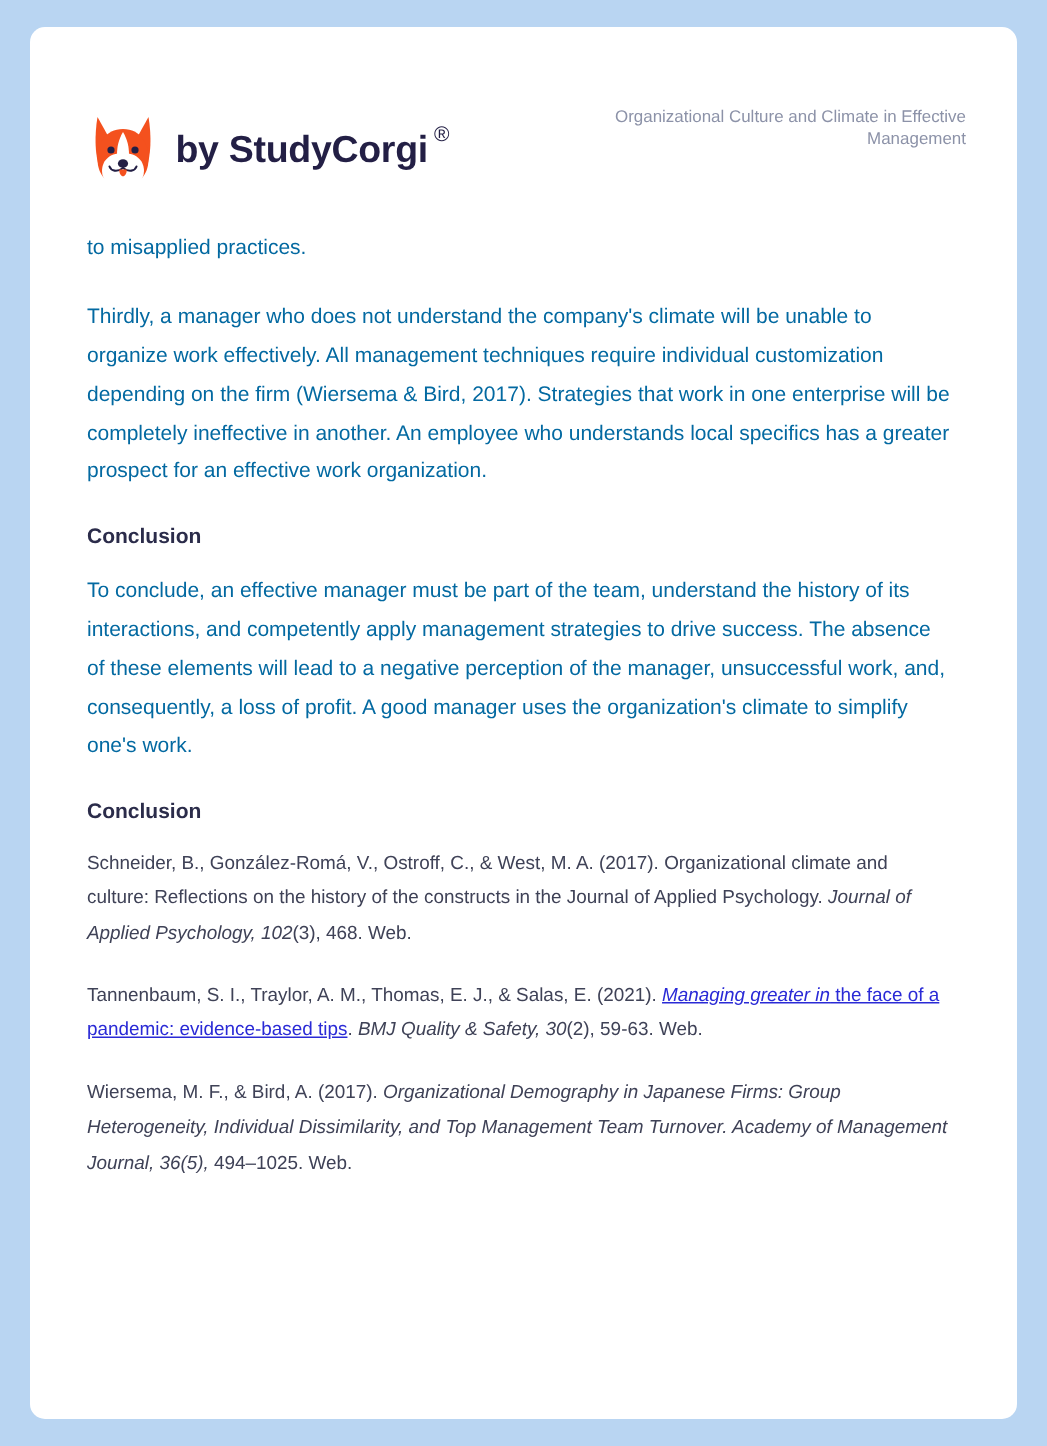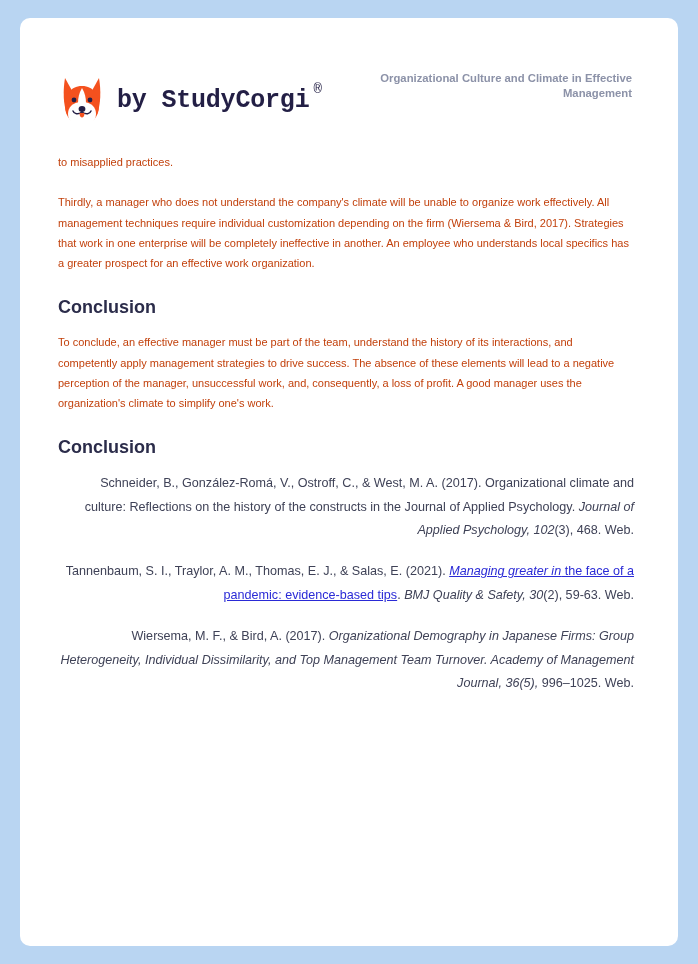--- a/index.html
+++ b/index.html
@@ -44,73 +44,71 @@
   }
   .brand-text {
     display: flex;
     align-items: flex-start;
     color: #231f45;
     font-size: 25px;
     font-weight: bold;
     letter-spacing: -0.2px;
     white-space: nowrap;
     line-height: 1;
-    font-family: Liberation Mono, monospace;
   }
   .brand-reg {
     font-size: 14px;
     font-weight: normal;
     margin-left: 4px;
     position: relative;
     top: -6px;
   }
   .doc-meta {
     text-align: right;
     max-width: 300px;
     padding-top: 5px;
   }
   .doc-title {
     color: #8c92a8;
     font-size: 11.3px;
-    font-weight: bold;
+    font-weight: normal;
     line-height: 1.3;
-    margin: 0 12px 6px 0;
+    margin: 0 0 6px 0;
   }
   .doc-url {
     color: #a8adbe;
     font-size: 10.2px;
     line-height: 1.35;
     margin: 0;
     word-break: break-word;
   }
   
   .content {
     padding: 26px 44px 0 38px;
   }
   p.para {
-    color: #c2410c;
-    font-size: 11px;
+    color: #0369a1;
+    font-size: 14px;
     line-height: 1.85;
     margin: 0 0 20px 0;
     text-align: left;
   }
   p.para:last-child { margin-bottom: 0; }
   h2.section-heading {
     color: #2b2c4a;
-    font-size: 18px;
+    font-size: 14px;
     font-weight: bold;
     margin: 22px 0 14px 0;
     line-height: 1.25;
   }
   .ref {
     color: #3f4257;
     font-size: 12.6px;
     line-height: 1.86;
     margin: 0 0 18px 0;
-    text-align: right;
   }
   .ref i { font-style: italic; }
   .ref a {
     color: #2a2ad6;
     text-decoration: underline;
   }
   .ref a i { font-style: italic; }
 </style>
 </head>
 <body>
@@ -168,18 +166,18 @@
 
     <p class="ref">
       <span>Schneider, B., González-Romá, V., Ostroff, C., &amp; West, M. A. (2017). </span><span>Organizational climate and culture: Reflections on the history of the constructs in the Journal of Applied Psychology. </span><i>Journal of Applied Psychology, 102</i><span>(3), 468. Web.</span>
     </p>
 
     <p class="ref">
       <span>Tannenbaum, S. I., Traylor, A. M., Thomas, E. J., &amp; Salas, E. (2021). </span><a href="#"><i>Managing greater in</i><span> the face of a pandemic: evidence-based tips</span></a><span>. </span><i>BMJ Quality &amp; Safety, 30</i><span>(2), 59-63. Web.</span>
     </p>
 
     <p class="ref">
-      <span>Wiersema, M. F., &amp; Bird, A. (2017). </span><i>Organizational Demography in Japanese Firms: Group Heterogeneity, Individual Dissimilarity, and Top Management Team Turnover. Academy of Management Journal, 36(5),</i><span> 996–1025. Web.</span>
+      <span>Wiersema, M. F., &amp; Bird, A. (2017). </span><i>Organizational Demography in Japanese Firms: Group Heterogeneity, Individual Dissimilarity, and Top Management Team Turnover. Academy of Management Journal, 36(5),</i><span> 494–1025. Web.</span>
     </p>
 
   </div>
 
 </div>
 
 </body></html>

